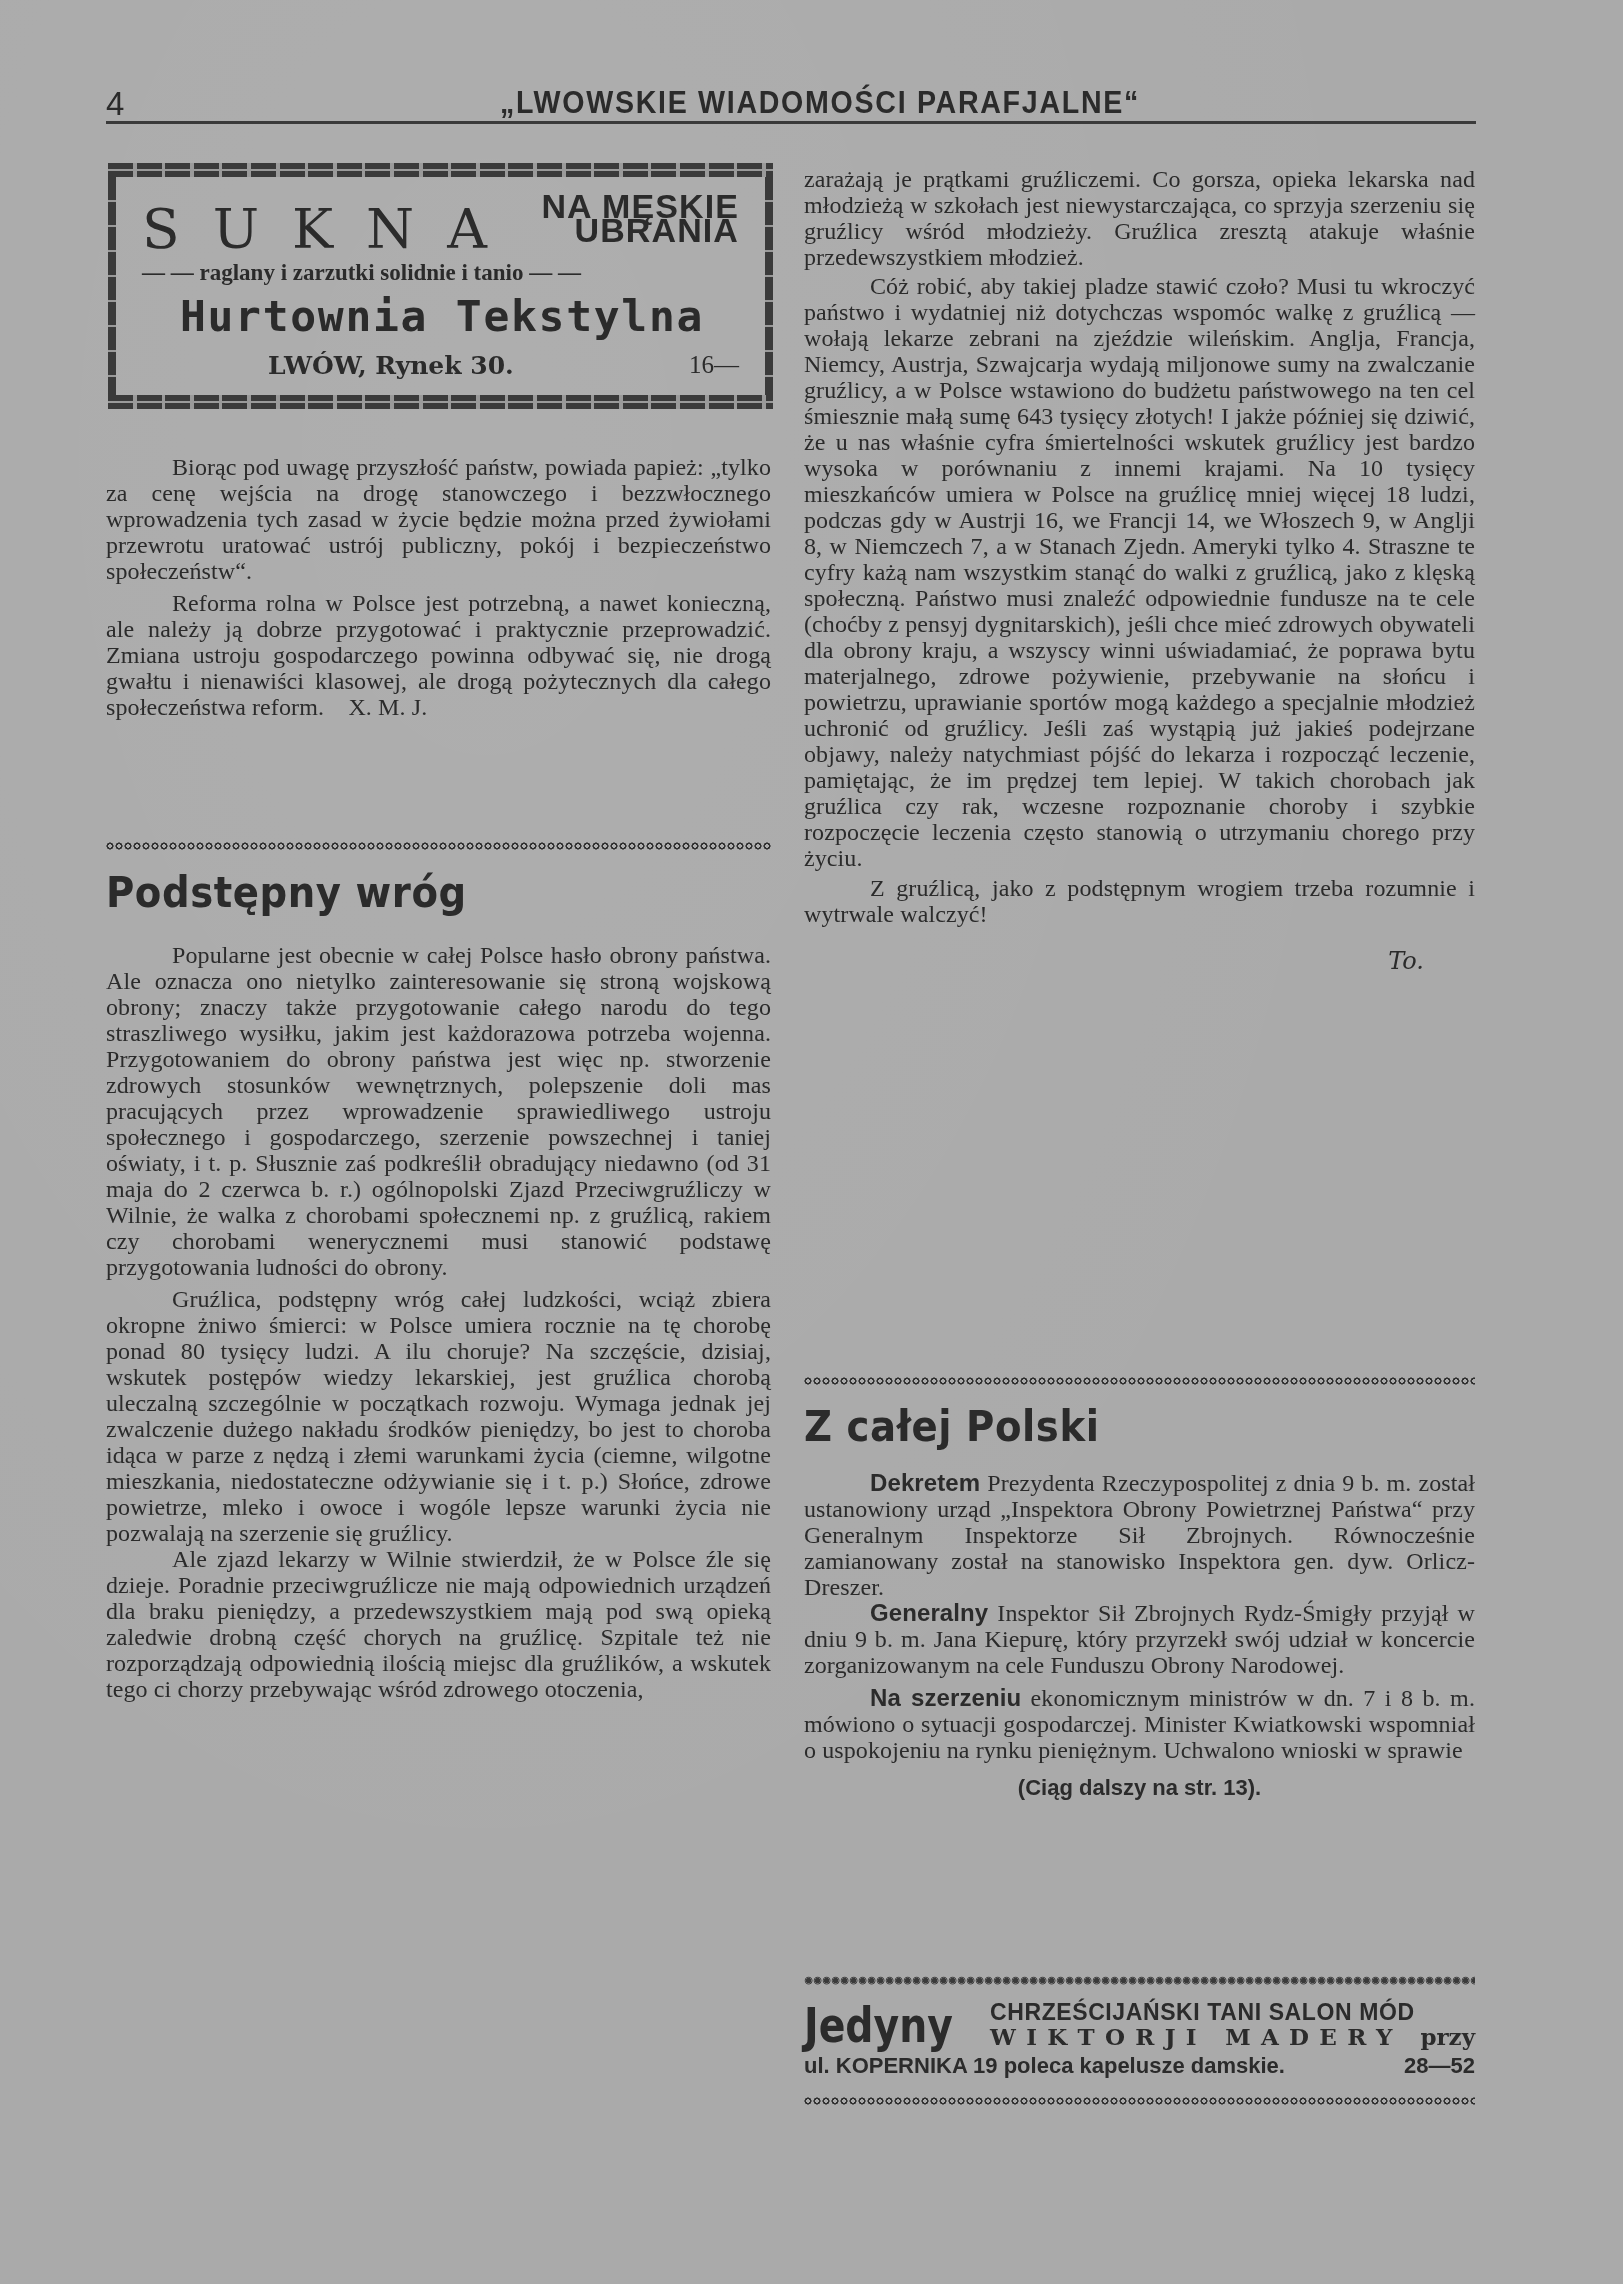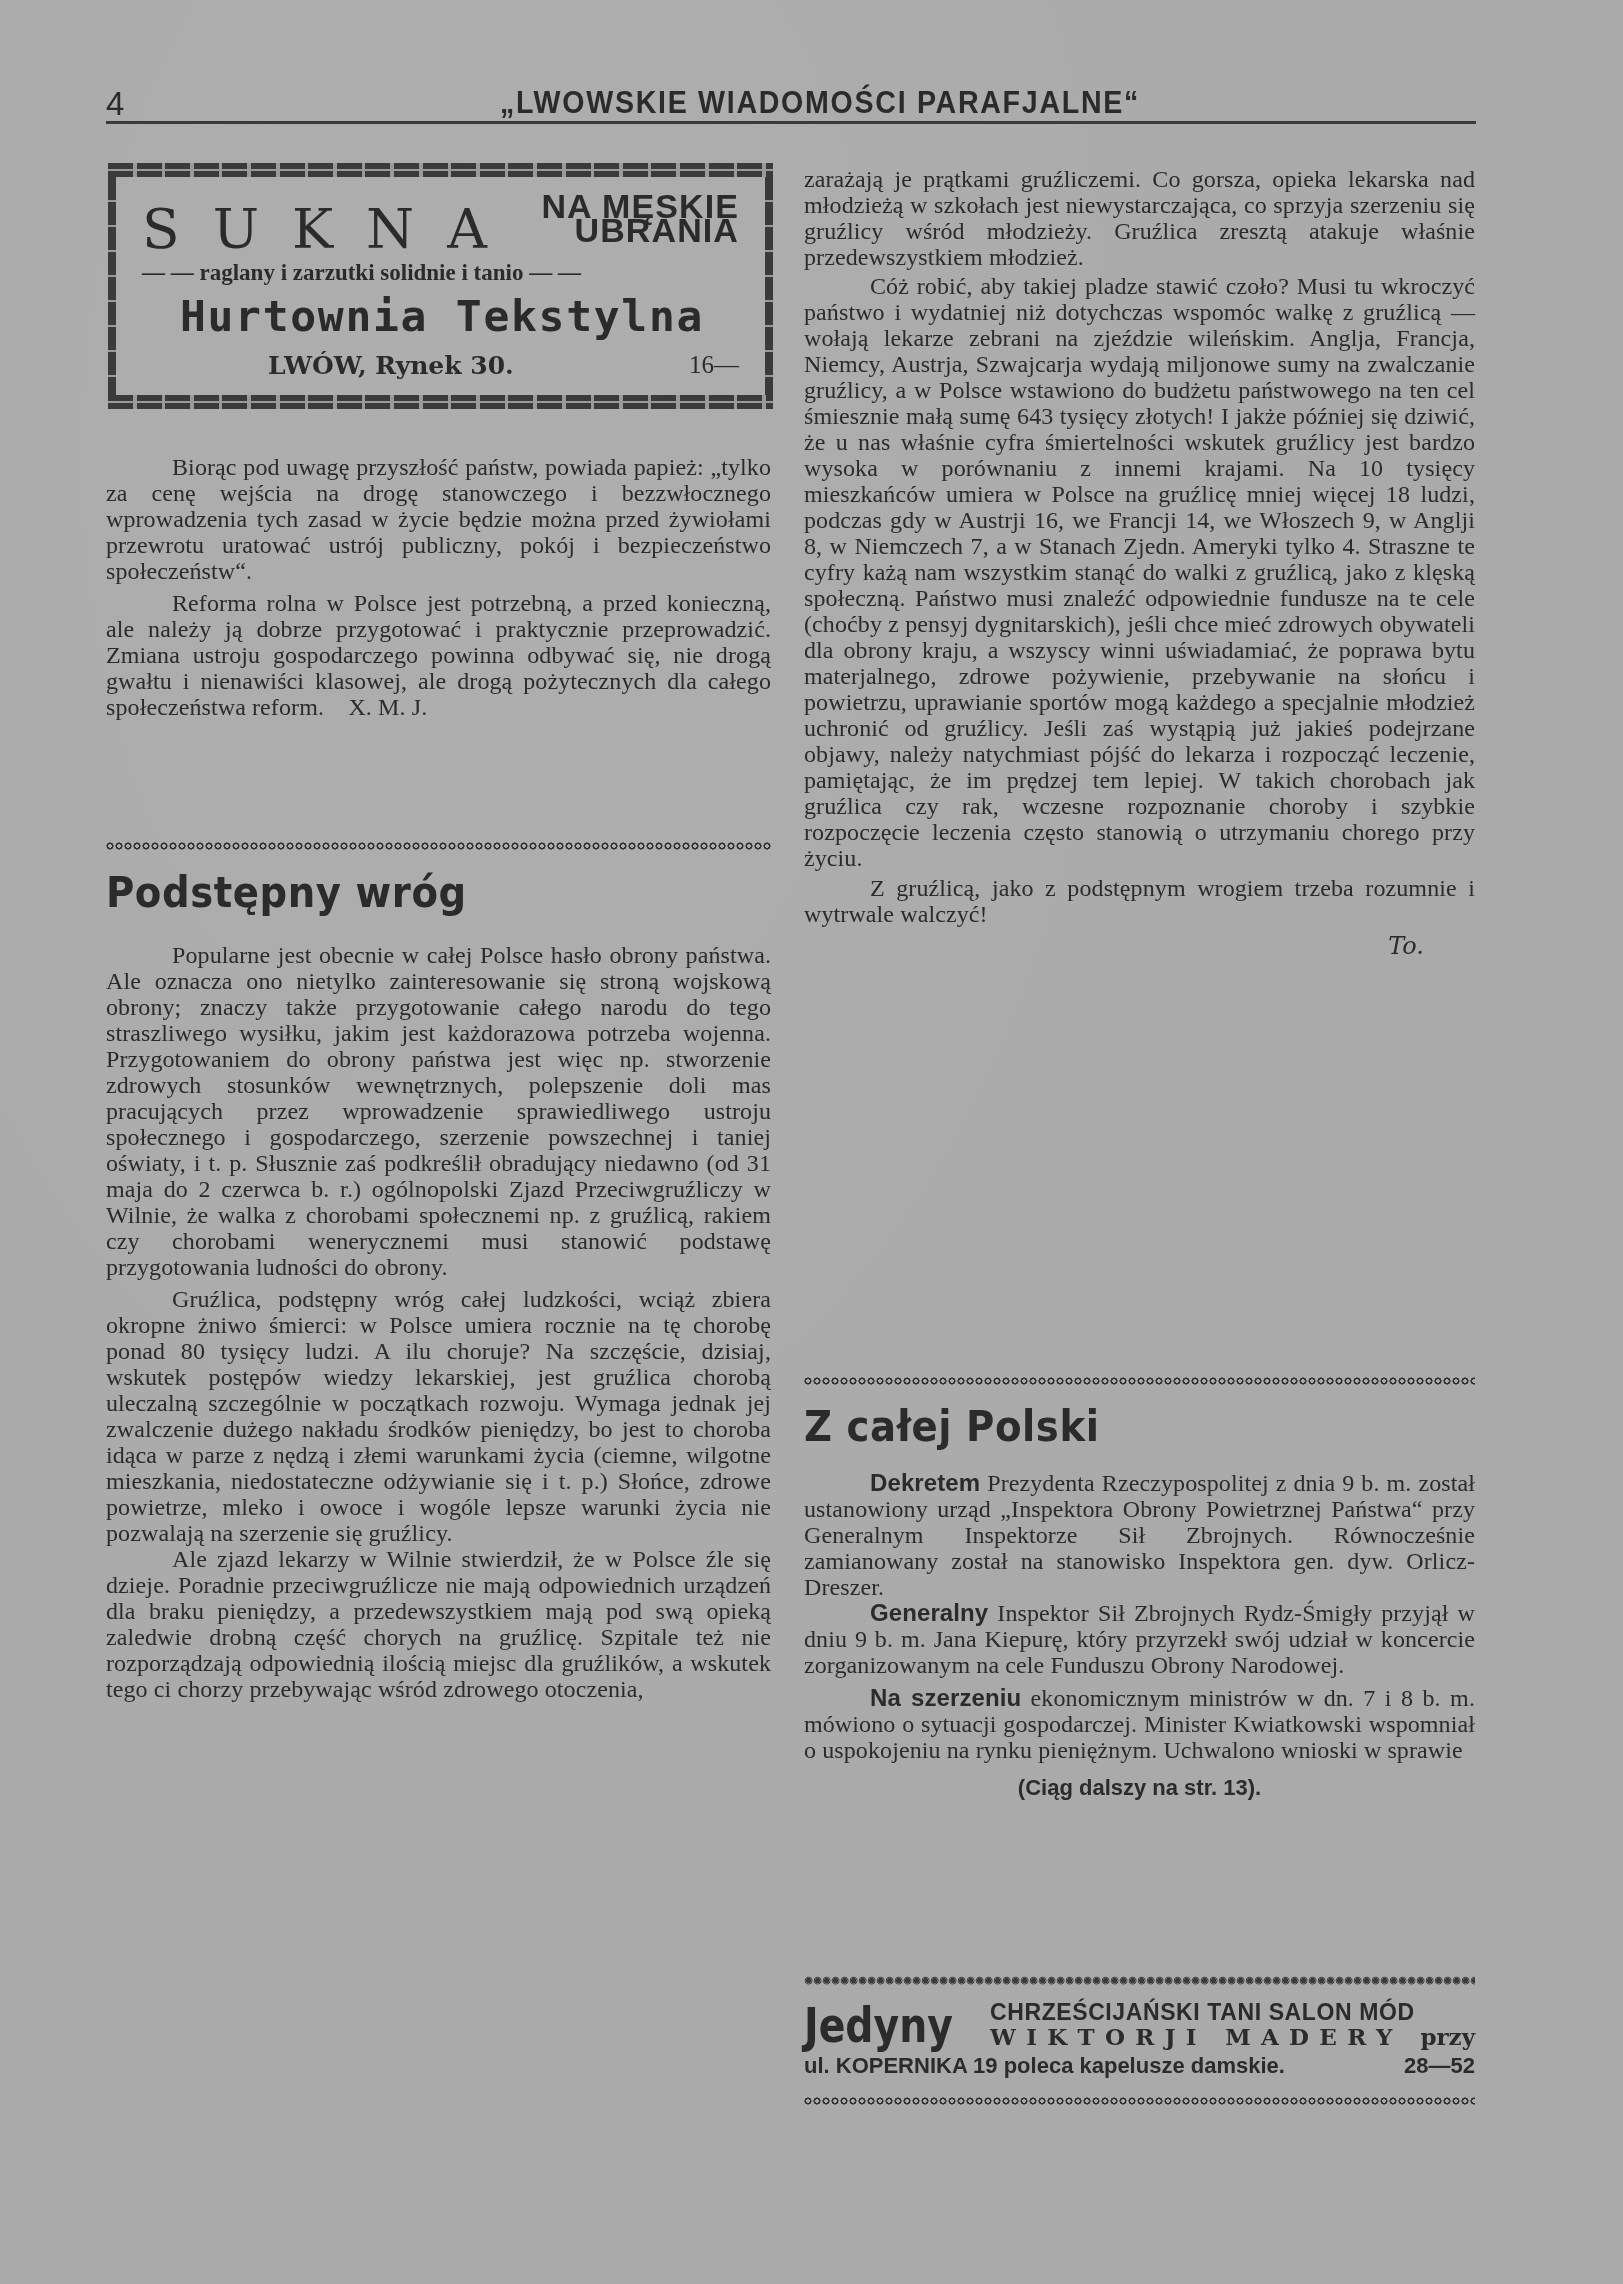--- a/index.html
+++ b/index.html
@@ -146,38 +146,38 @@
       <div>UBRANIA</div>
     </div>
     <div class="ad-tag">— — raglany i zarzutki solidnie i tanio — —</div>
     <div class="ad-name">Hurtownia Tekstylna</div>
     <div class="ad-addr">LWÓW, Rynek 30.</div>
     <div class="ad-code">16—</div>
   </div>
 
   <div class="col col-left" style="top:454px">
     <p class="body indent">Biorąc pod uwagę przyszłość państw, powiada papież: „tylko za cenę wejścia na drogę stanowczego i bezzwłocznego wprowadzenia tych zasad w życie będzie można przed żywiołami przewrotu uratować ustrój publiczny, pokój i bezpieczeństwo społeczeństw“.</p>
-    <p class="body indent" style="margin-top:5.7px"><span>Reforma rolna w Polsce jest potrzebną, a przed konieczną, ale należy ją dobrze przygotować i praktycznie przeprowadzić. Zmiana ustroju gospodarczego powinna odbywać się, nie drogą gwałtu i nienawiści klasowej, ale drogą pożytecznych dla całego społeczeństwa reform.</span>&nbsp;&nbsp;&nbsp;&nbsp;<span class="sig">X. M. J.</span></p>
+    <p class="body indent" style="margin-top:5.7px"><span>Reforma rolna w Polsce jest potrzebną, a nawet konieczną, ale należy ją dobrze przygotować i praktycznie przeprowadzić. Zmiana ustroju gospodarczego powinna odbywać się, nie drogą gwałtu i nienawiści klasowej, ale drogą pożytecznych dla całego społeczeństwa reform.</span>&nbsp;&nbsp;&nbsp;&nbsp;<span class="sig">X. M. J.</span></p>
   </div>
 
   <div class="ornament" style="left:106px; top:842px; width:665px;"></div>
 
   <h2 class="section" style="left:106px; top:868px;">Podstępny wróg</h2>
 
   <div class="col col-left" style="top:942px">
     <p class="body indent">Popularne jest obecnie w całej Polsce hasło obrony państwa. Ale oznacza ono nietylko zainteresowanie się stroną wojskową obrony; znaczy także przygotowanie całego narodu do tego straszliwego wysiłku, jakim jest każdorazowa potrzeba wojenna. Przygotowaniem do obrony państwa jest więc np. stworzenie zdrowych stosunków wewnętrznych, polepszenie doli mas pracujących przez wprowadzenie sprawiedliwego ustroju społecznego i gospodarczego, szerzenie powszechnej i taniej oświaty, i t. p. Słusznie zaś podkreślił obradujący niedawno (od 31 maja do 2 czerwca b. r.) ogólnopolski Zjazd Przeciwgruźliczy w Wilnie, że walka z chorobami społecznemi np. z gruźlicą, rakiem czy chorobami wenerycznemi musi stanowić podstawę przygotowania ludności do obrony.</p>
     <p class="body indent" style="margin-top:5.7px">Gruźlica, podstępny wróg całej ludzkości, wciąż zbiera okropne żniwo śmierci: w Polsce umiera rocznie na tę chorobę ponad 80 tysięcy ludzi. A ilu choruje? Na szczęście, dzisiaj, wskutek postępów wiedzy lekarskiej, jest gruźlica chorobą uleczalną szczególnie w początkach rozwoju. Wymaga jednak jej zwalczenie dużego nakładu środków pieniędzy, bo jest to choroba idąca w parze z nędzą i złemi warunkami życia (ciemne, wilgotne mieszkania, niedostateczne odżywianie się i t. p.) Słońce, zdrowe powietrze, mleko i owoce i wogóle lepsze warunki życia nie pozwalają na szerzenie się gruźlicy.</p>
     <p class="body indent">Ale zjazd lekarzy w Wilnie stwierdził, że w Polsce źle się dzieje. Poradnie przeciwgruźlicze nie mają odpowiednich urządzeń dla braku pieniędzy, a przedewszystkiem mają pod swą opieką zaledwie drobną część chorych na gruźlicę. Szpitale też nie rozporządzają odpowiednią ilością miejsc dla gruźlików, a wskutek tego ci chorzy przebywając wśród zdrowego otoczenia,</p>
   </div>
 
   <div class="col col-right" style="top:166px">
     <p class="body">zarażają je prątkami gruźliczemi. Co gorsza, opieka lekarska nad młodzieżą w szkołach jest niewystarczająca, co sprzyja szerzeniu się gruźlicy wśród młodzieży. Gruźlica zresztą atakuje właśnie przedewszystkiem młodzież.</p>
     <p class="body indent" style="margin-top:3.4px">Cóż robić, aby takiej pladze stawić czoło? Musi tu wkroczyć państwo i wydatniej niż dotychczas wspomóc walkę z gruźlicą — wołają lekarze zebrani na zjeździe wileńskim. Anglja, Francja, Niemcy, Austrja, Szwajcarja wydają miljonowe sumy na zwalczanie gruźlicy, a w Polsce wstawiono do budżetu państwowego na ten cel śmiesznie małą sumę 643 tysięcy złotych! I jakże później się dziwić, że u nas właśnie cyfra śmiertelności wskutek gruźlicy jest bardzo wysoka w porównaniu z innemi krajami. Na 10 tysięcy mieszkańców umiera w Polsce na gruźlicę mniej więcej 18 ludzi, podczas gdy w Austrji 16, we Francji 14, we Włoszech 9, w Anglji 8, w Niemczech 7, a w Stanach Zjedn. Ameryki tylko 4. Straszne te cyfry każą nam wszystkim stanąć do walki z gruźlicą, jako z klęską społeczną. Państwo musi znaleźć odpowiednie fundusze na te cele (choćby z pensyj dygnitarskich), jeśli chce mieć zdrowych obywateli dla obrony kraju, a wszyscy winni uświadamiać, że poprawa bytu materjalnego, zdrowe pożywienie, przebywanie na słońcu i powietrzu, uprawianie sportów mogą każdego a specjalnie młodzież uchronić od gruźlicy. Jeśli zaś wystąpią już jakieś podejrzane objawy, należy natychmiast pójść do lekarza i rozpocząć leczenie, pamiętając, że im prędzej tem lepiej. W takich chorobach jak gruźlica czy rak, wczesne rozpoznanie choroby i szybkie rozpoczęcie leczenia często stanowią o utrzymaniu chorego przy życiu.</p>
     <p class="body indent" style="margin-top:3.4px">Z gruźlicą, jako z podstępnym wrogiem trzeba rozumnie i wytrwale walczyć!</p>
-    <p class="sig-right" style="margin-top:5px">To.</p>
+    <p class="sig-right" style="margin-top:20px">To.</p>
   </div>
 
   <div class="ornament" style="left:804px; top:1377px; width:671px;"></div>
 
   <h2 class="section" style="left:804px; top:1402px;">Z całej Polski</h2>
 
   <div class="col col-right" style="top:1470px">
     <p class="body indent"><span class="bold-lead">Dekretem</span><span> Prezydenta Rzeczypospolitej z dnia 9 b. m. został ustanowiony urząd „Inspektora Obrony Powietrznej Państwa“ przy Generalnym Inspektorze Sił Zbrojnych. Równocześnie zamianowany został na stanowisko Inspektora gen. dyw. Orlicz-Dreszer.</span></p>
     <p class="body indent" style="margin-top:0"><span class="bold-lead">Generalny</span><span> Inspektor Sił Zbrojnych Rydz-Śmigły przyjął w dniu 9 b. m. Jana Kiepurę, który przyrzekł swój udział w koncercie zorganizowanym na cele Funduszu Obrony Narodowej.</span></p>
     <p class="body indent" style="margin-top:6.9px"><span class="bold-lead">Na szerzeniu</span><span> ekonomicznym ministrów w dn. 7 i 8 b. m. mówiono o sytuacji gospodarczej. Minister Kwiatkowski wspomniał o uspokojeniu na rynku pieniężnym. Uchwalono wnioski w sprawie</span></p>

